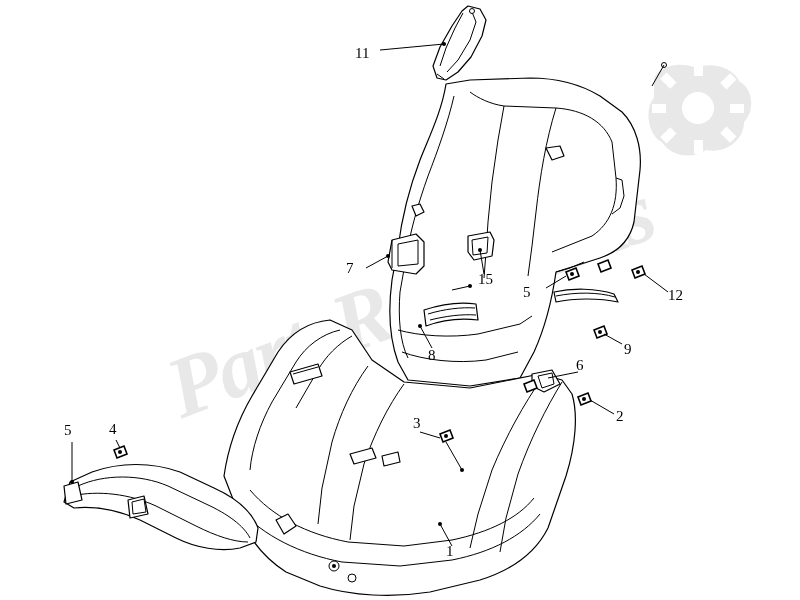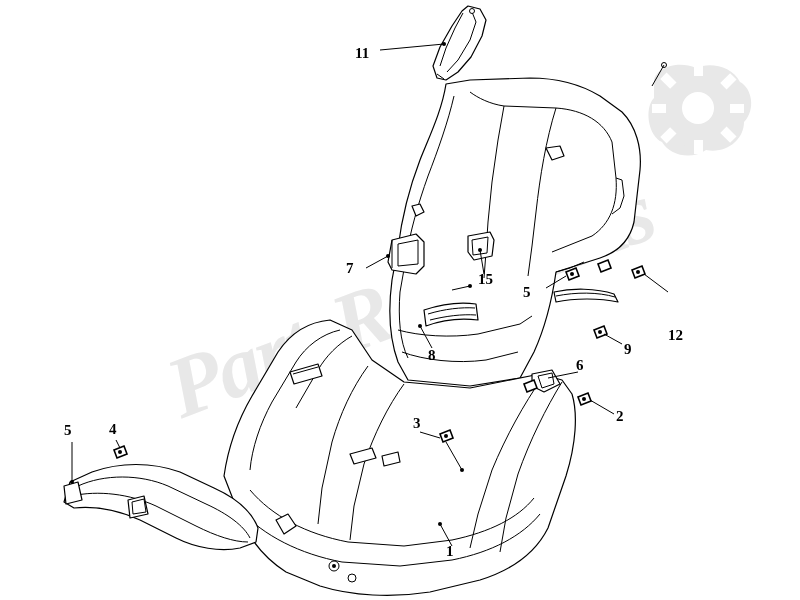--- a/index.html
+++ b/index.html
@@ -38,21 +38,21 @@
     user-select: none;
     pointer-events: none;
     display: flex;
     align-items: center;
     justify-content: center;
   }
   .callout {
     position: absolute;
     font-family: "Liberation Serif", serif;
     font-size: 15px;
-    font-weight: bold;
+    font-weight: normal;
     color: #000000;
     user-select: none;
   }
   svg.layer {
     position: absolute;
     left: 0; top: 0;
     width: 800px;
     height: 600px;
   }
   .ln { stroke: #000; stroke-width: 1; fill: none; }
@@ -323,16 +323,16 @@
   <div class="callout" style="left:616px;  top:408px;">2</div>
   <div class="callout" style="left:413px;  top:415px;">3</div>
   <div class="callout" style="left:109px;  top:421px;">4</div>
   <div class="callout" style="left:64px;   top:422px;">5</div>
   <div class="callout" style="left:576px;  top:357px;">6</div>
   <div class="callout" style="left:346px;  top:260px;">7</div>
   <div class="callout" style="left:428px;  top:347px;">8</div>
   <div class="callout" style="left:624px;  top:341px;">9</div>
   <div class="callout" style="left:478px;  top:271px;">15</div>
   <div class="callout" style="left:355px;  top:45px;">11</div>
-  <div class="callout" style="left:668px;  top:287px;margin-top:40px;">12</div>
+  <div class="callout" style="left:668px;  top:287px;">12</div>
   <div class="callout" style="left:523px;  top:284px;">5</div>
 
 </div>
 
 </body></html>

